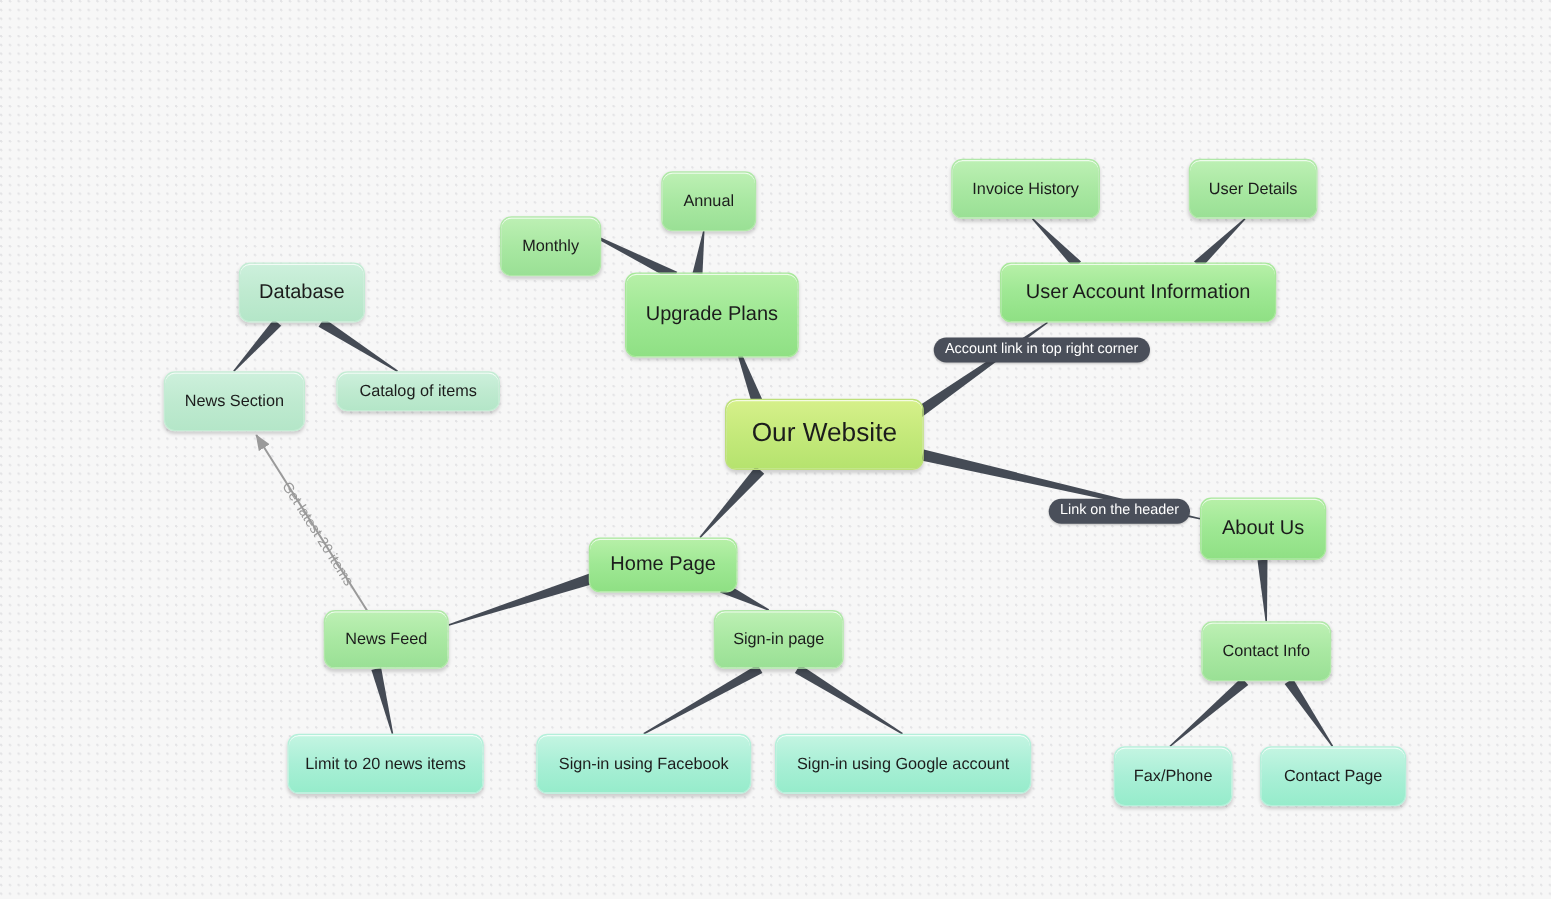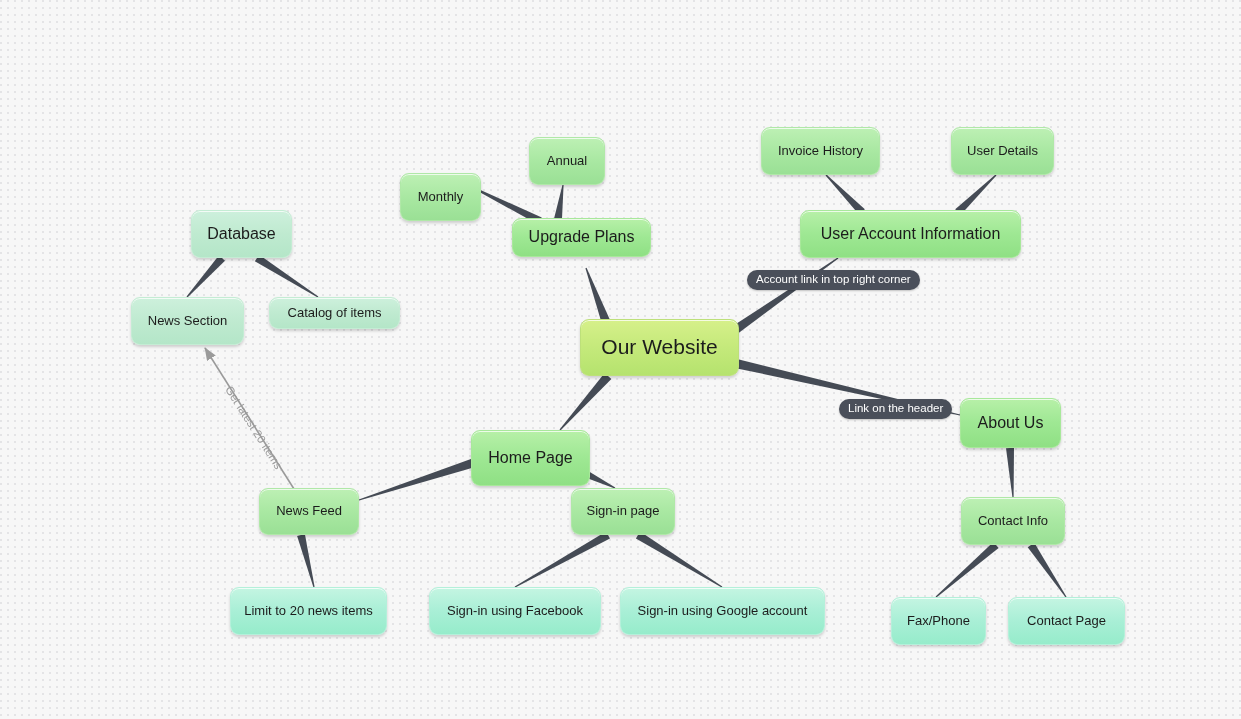--- a/index.html
+++ b/index.html
@@ -127,21 +127,21 @@
       </g>
     <g id="relation-group">
         <line x1="294" y1="489" x2="205" y2="348" stroke="#9a9a9a" stroke-width="1.6" marker-end="url(#arrowhead)"></line>
       </g>
   </svg>
 
   <div id="node-group">
       <div class="node n-root" style="left: 580px; top: 319px; width: 159px; height: 57px; font-size: 21px;">
         <span>Our Website</span>
       </div>
-      <div class="node n-green" style="left: 512px; top: 218px; width: 139px; height: 39px; font-size: 16px;">
+      <div class="node n-green" style="left: 500px; top: 218px; width: 139px; height: 68px; font-size: 16px;">
         <span>Upgrade Plans</span>
       </div>
       <div class="node n-green-soft" style="left: 400px; top: 137px; width: 81px; height: 48px; font-size: 13px; margin-top: 36px;">
         <span>Monthly</span>
       </div>
       <div class="node n-green-soft" style="left: 529px; top: 137px; width: 76px; height: 48px; font-size: 13px;">
         <span>Annual</span>
       </div>
       <div class="node n-green" style="left: 800px; top: 210px; width: 221px; height: 48px; font-size: 16px;">
         <span>User Account Information</span>
@@ -157,21 +157,21 @@
       </div>
       <div class="node n-green-soft" style="left: 961px; top: 497px; width: 104px; height: 48px; font-size: 13px;">
         <span>Contact Info</span>
       </div>
       <div class="node n-mint" style="left: 891px; top: 597px; width: 95px; height: 48px; font-size: 13px;">
         <span>Fax/Phone</span>
       </div>
       <div class="node n-mint" style="left: 1008px; top: 597px; width: 117px; height: 48px; font-size: 13px;">
         <span>Contact Page</span>
       </div>
-      <div class="node n-green" style="left: 471px; top: 430px; width: 119px; height: 56px; font-size: 16px;">
+      <div class="node n-green" style="left: 471px; top: 430px; width: 119px; height: 44px; font-size: 16px;">
         <span>Home Page</span>
       </div>
       <div class="node n-green-soft" style="left: 259px; top: 488px; width: 100px; height: 47px; font-size: 13px;">
         <span>News Feed</span>
       </div>
       <div class="node n-mint" style="left: 230px; top: 587px; width: 157px; height: 48px; font-size: 13px;">
         <span>Limit to 20 news items</span>
       </div>
       <div class="node n-green-soft" style="left: 571px; top: 488px; width: 104px; height: 47px; font-size: 13px;">
         <span>Sign-in page</span>

